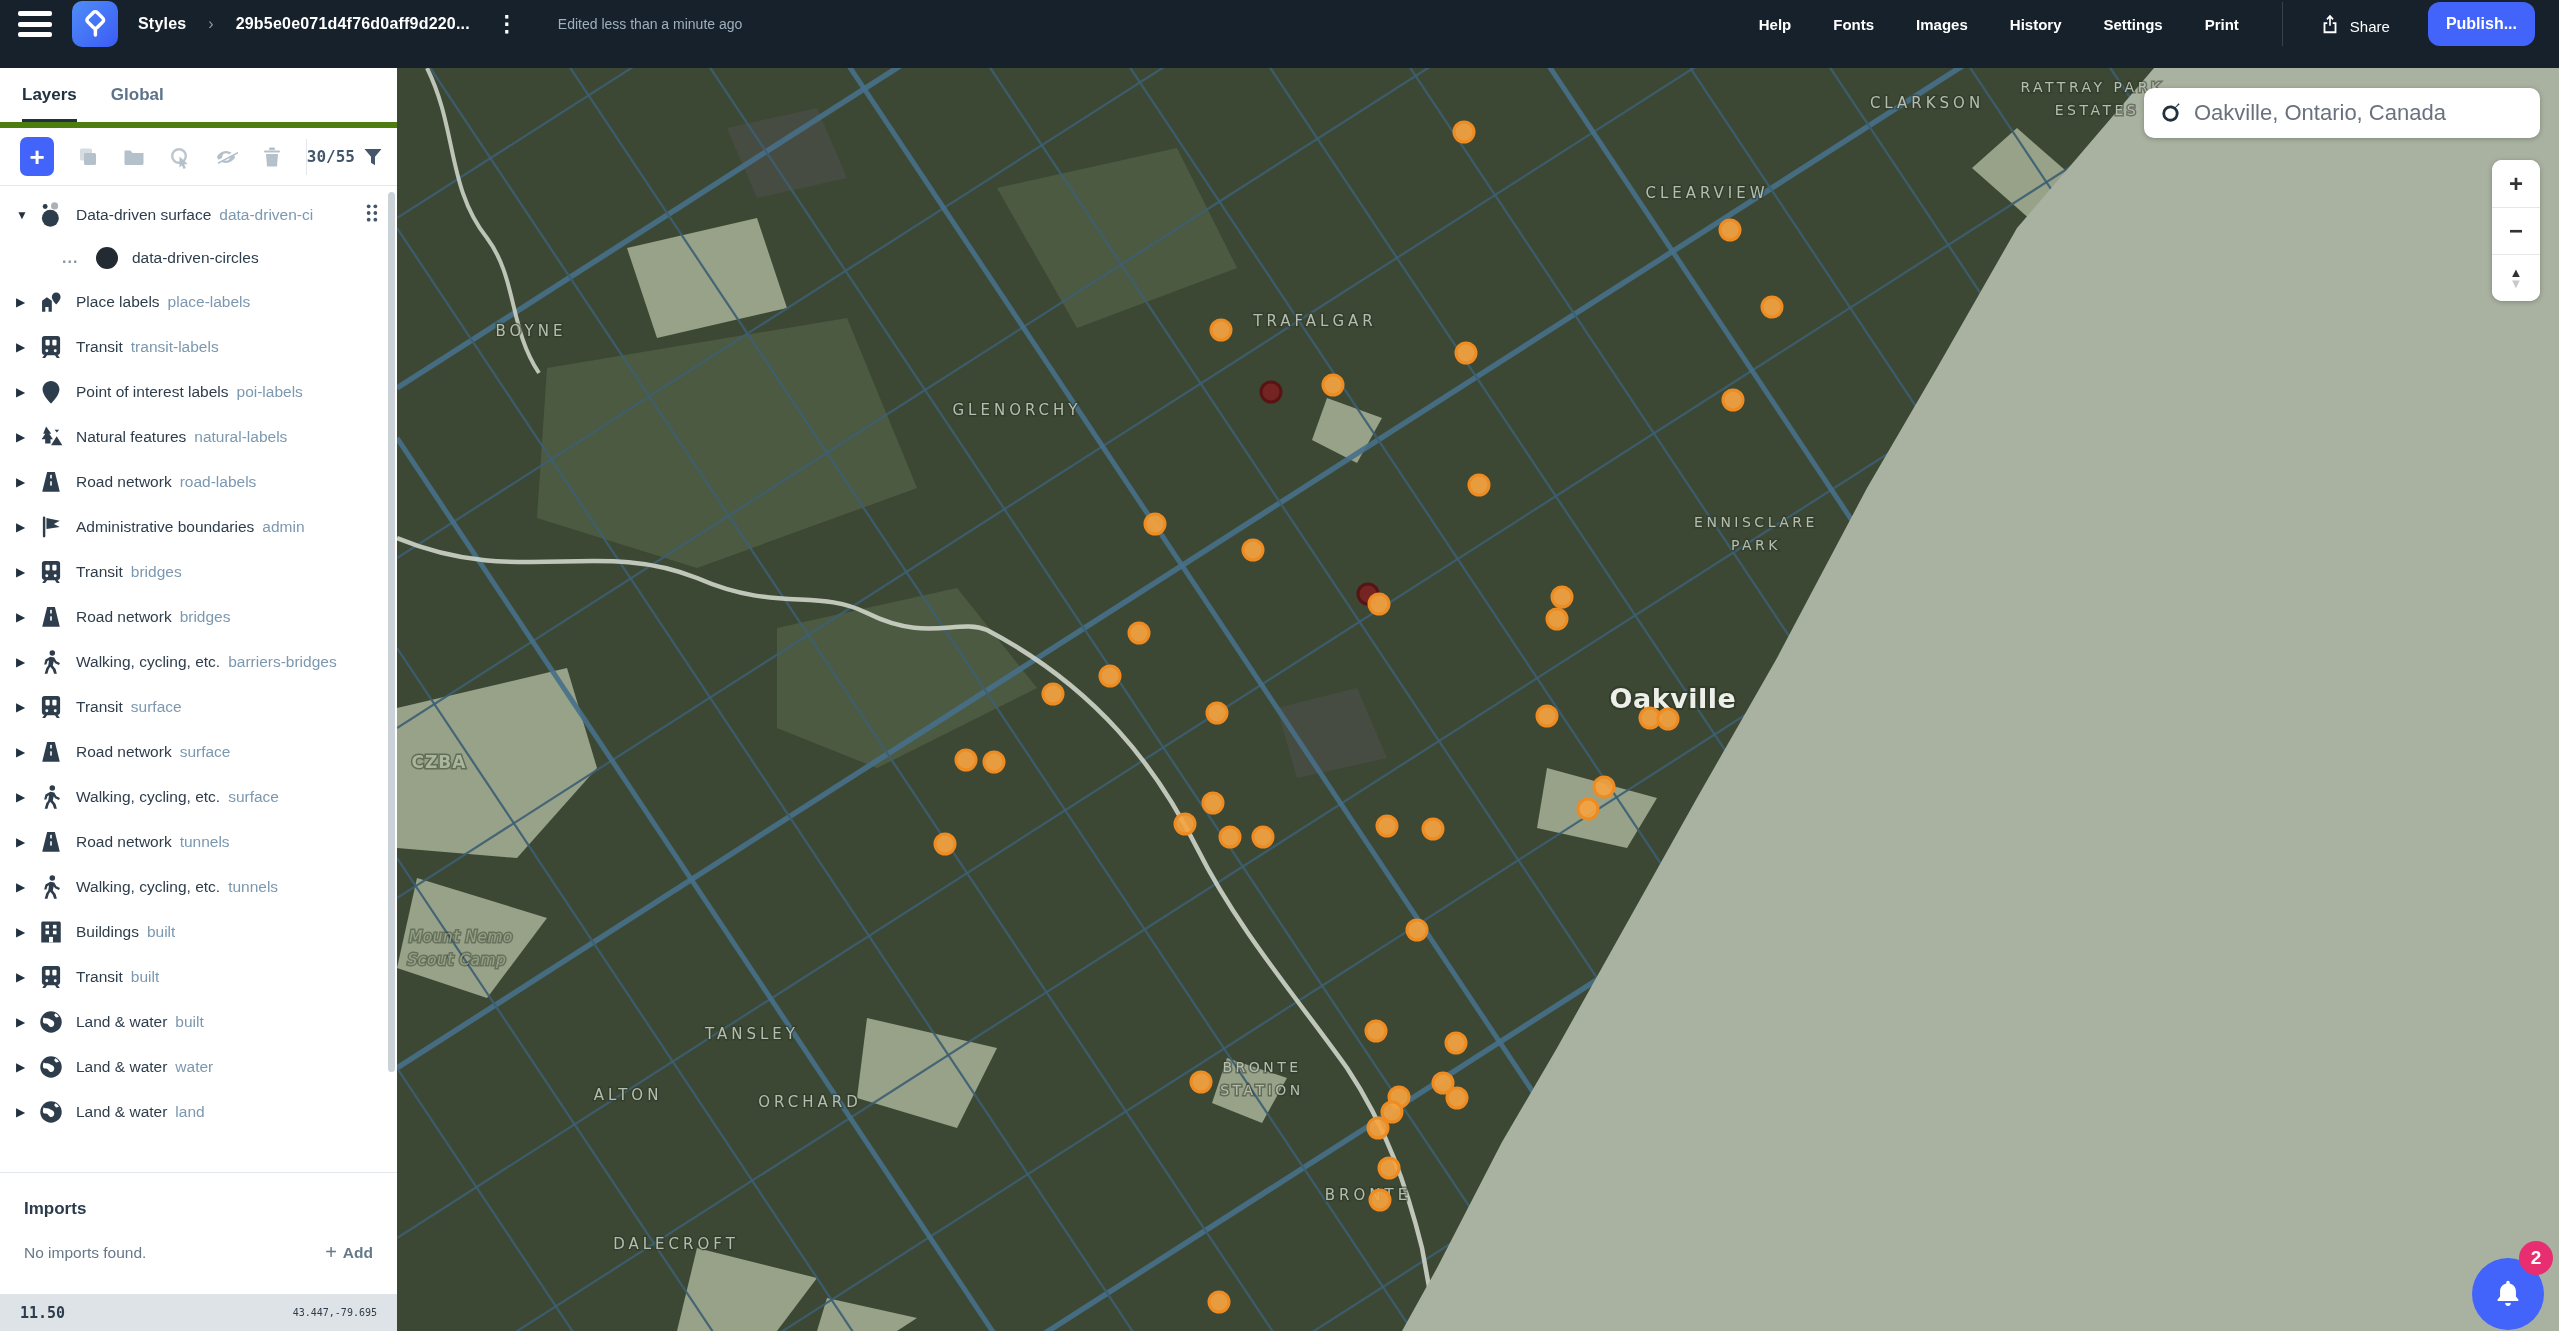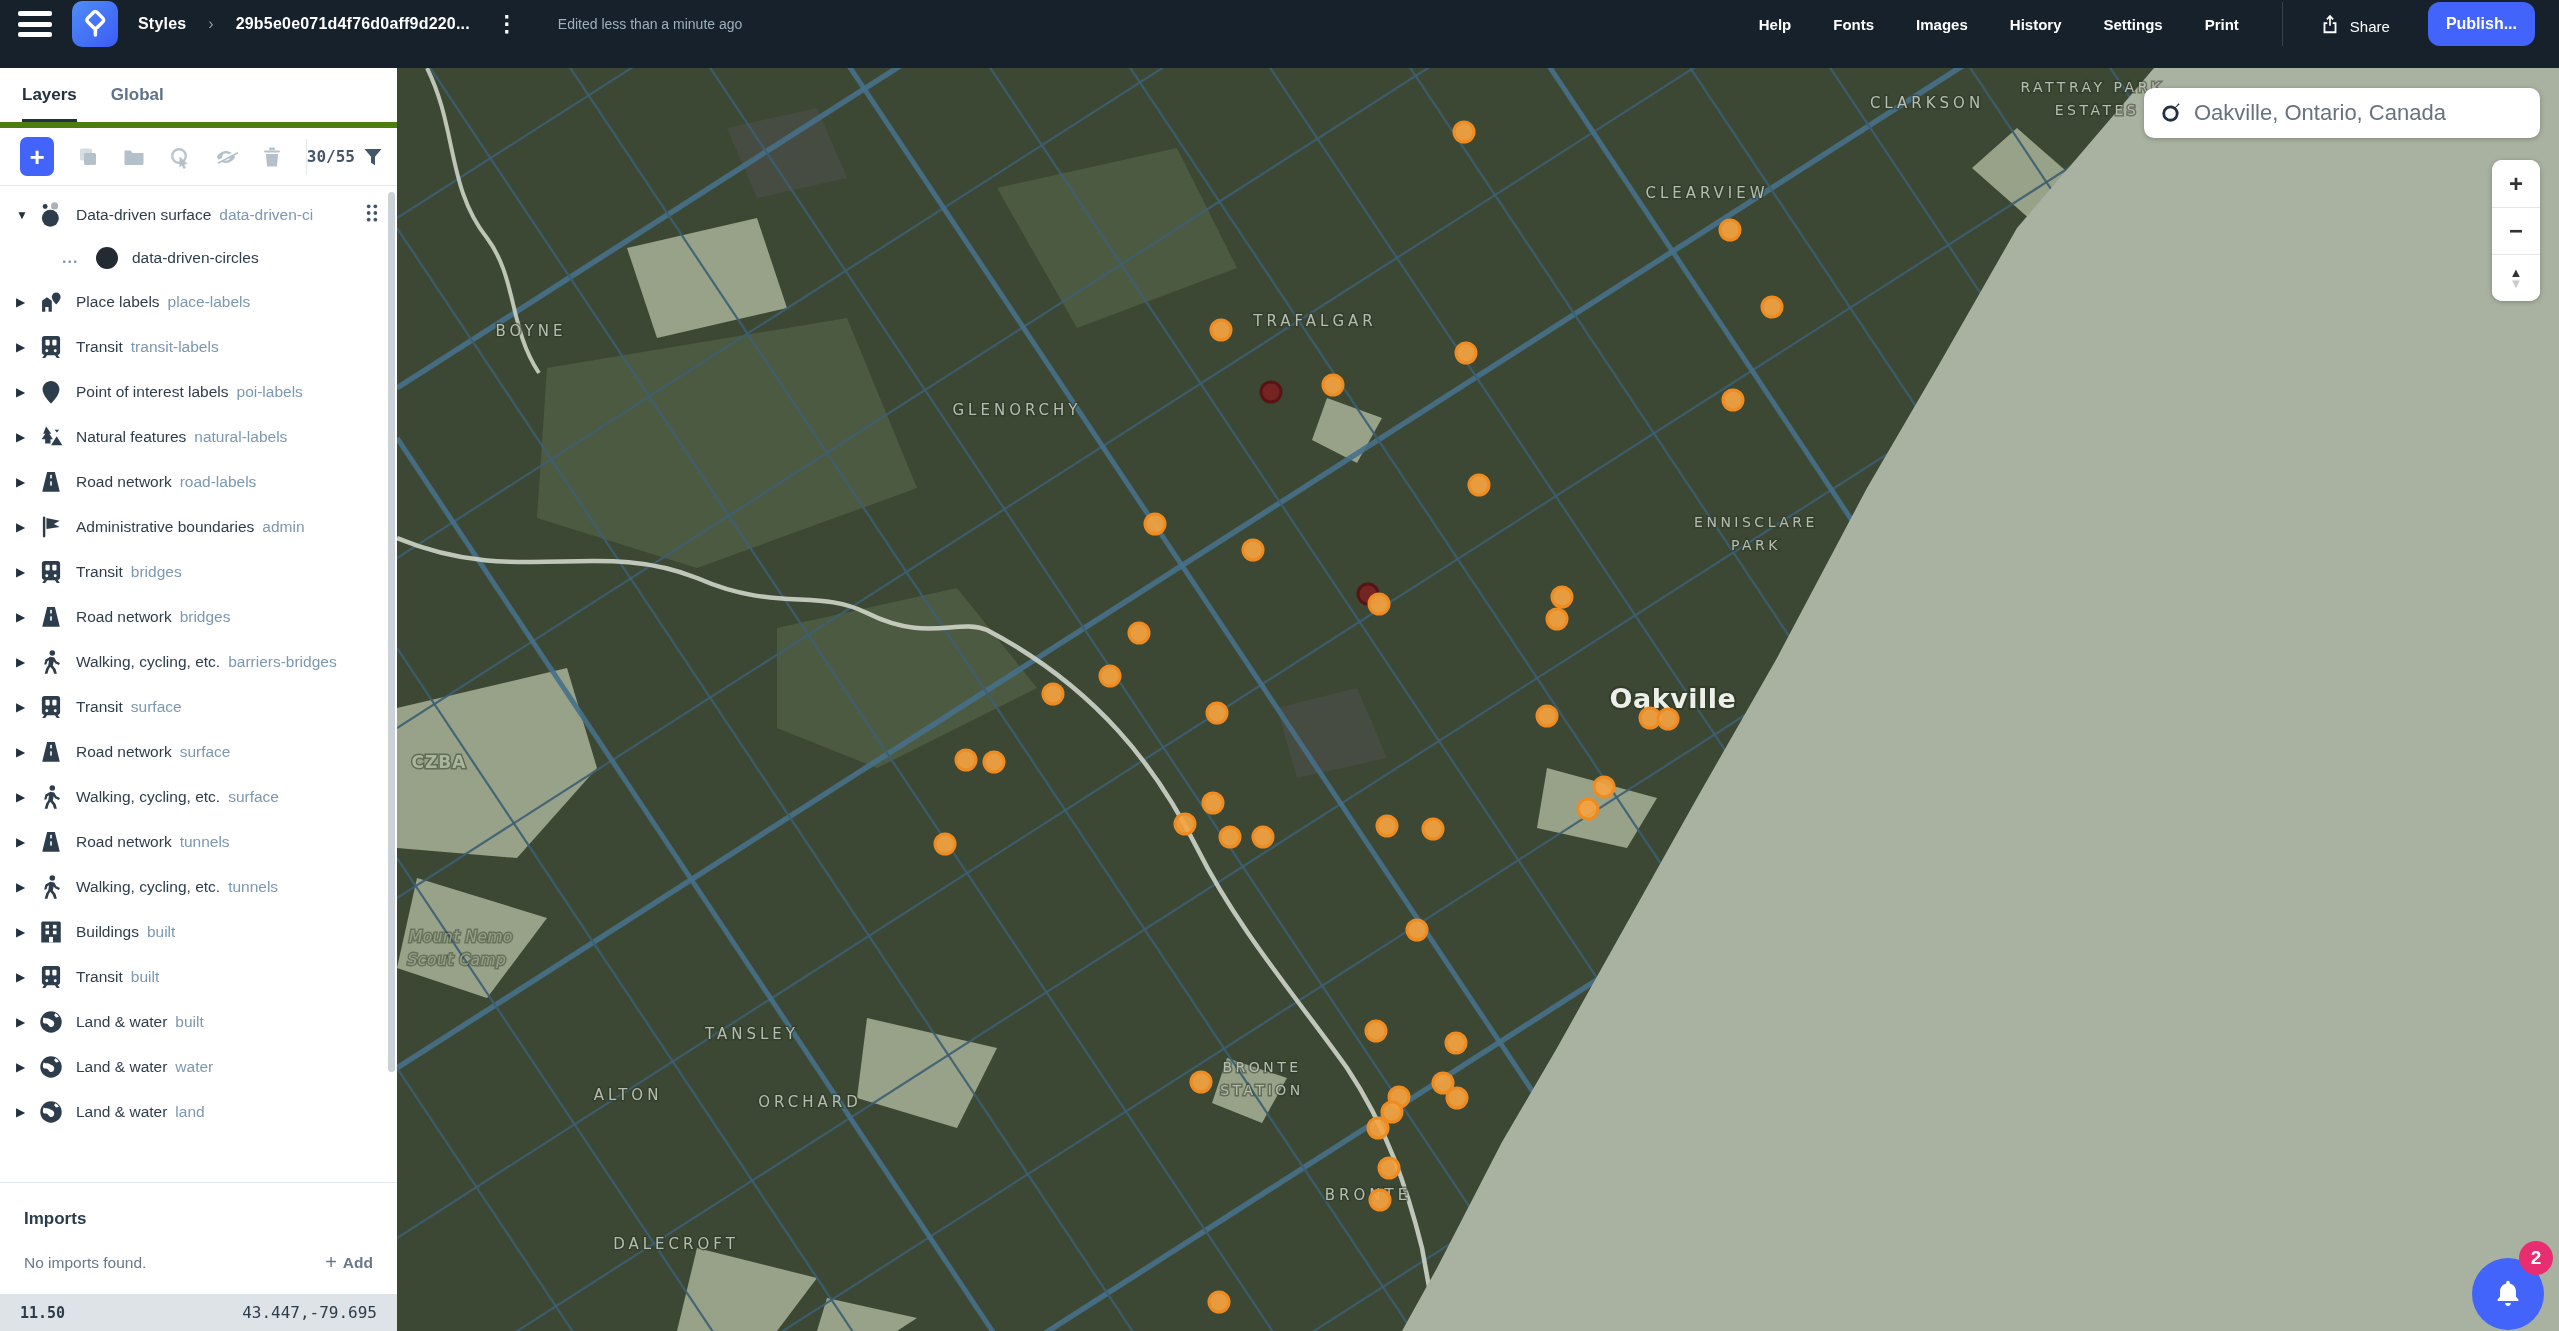--- a/index.html
+++ b/index.html
@@ -48,32 +48,32 @@
   .licon { width:26px; height:26px; margin-right:12px; flex:0 0 26px; }
   .licon svg { width:26px; height:26px; fill:#2e3d4c; }
   .lname { font-size:15.5px; color:#2e3d4c; white-space:nowrap; }
   .lsrc { font-size:15.5px; color:#7b98b0; margin-left:8px; white-space:nowrap; overflow:hidden; text-overflow:ellipsis; }
   .drag { margin-left:auto; flex:0 0 18px; }
   .child-row { height:42px; display:flex; align-items:center; padding-left:62px; cursor:pointer; }
   .child-dots { color:#8795a2; font-size:16px; font-weight:bold; letter-spacing:1px; width:34px; }
   .swatch { width:22px; height:22px; border-radius:50%; background:#242a31; margin-right:14px; }
   .scrollthumb { position:absolute; right:2px; top:6px; width:7px; height:880px; background:#ccd3d8; border-radius:4px; }
 
-  .imports { border-top:1px solid #e3e8ec; padding:26px 24px 20px 24px; }
+  .imports { border-top:1px solid #e3e8ec; padding:26px 24px 30px 24px; }
   .imports h3 { font-size:17px; color:#2b3b4d; margin-bottom:22px; }
   .imports-row { display:flex; align-items:center; justify-content:space-between; }
   .imports-empty { font-size:15.5px; color:#66788a; }
   .addimp { display:flex; align-items:center; gap:6px; background:none; border:none;
     color:#66788a; font-size:15.5px; font-weight:bold; cursor:pointer; }
   .addimp .plus { font-size:20px; font-weight:normal; }
 
   .statusbar { height:37px; background:#dee3e7; display:flex; align-items:center;
     justify-content:space-between; padding:0 20px; font-family:"DejaVu Sans Mono", monospace; }
   .sb-zoom { font-size:15px; font-weight:bold; color:#2e3d4c; }
-  .sb-coords { font-size:16px; color:#2e3d4c; }
+  .sb-coords { font-size:10px; color:#2e3d4c; }
 
   
   .map { position:absolute; left:397px; top:68px; width:2162px; height:1263px; background:#3c4834; }
   .map svg.canvas { position:absolute; inset:0; }
   text.ml-town { fill:#b6bdb0; font-size:15px; letter-spacing:4px; font-family:"DejaVu Sans", sans-serif;
     text-anchor:middle; paint-order:stroke; stroke:#2e3626; stroke-width:3px; stroke-opacity:.55; }
   text.ml-park { fill:#b6bdb0; font-size:14px; letter-spacing:3.5px; font-family:"DejaVu Sans", sans-serif;
     text-anchor:middle; paint-order:stroke; stroke:#2e3626; stroke-width:3px; stroke-opacity:.5; }
   text.ml-city { fill:#edf0e9; font-size:27px; font-weight:bold; letter-spacing:.5px; font-family:"DejaVu Sans", sans-serif;
     text-anchor:middle; paint-order:stroke; stroke:#2e3626; stroke-width:4px; stroke-opacity:.6; }

